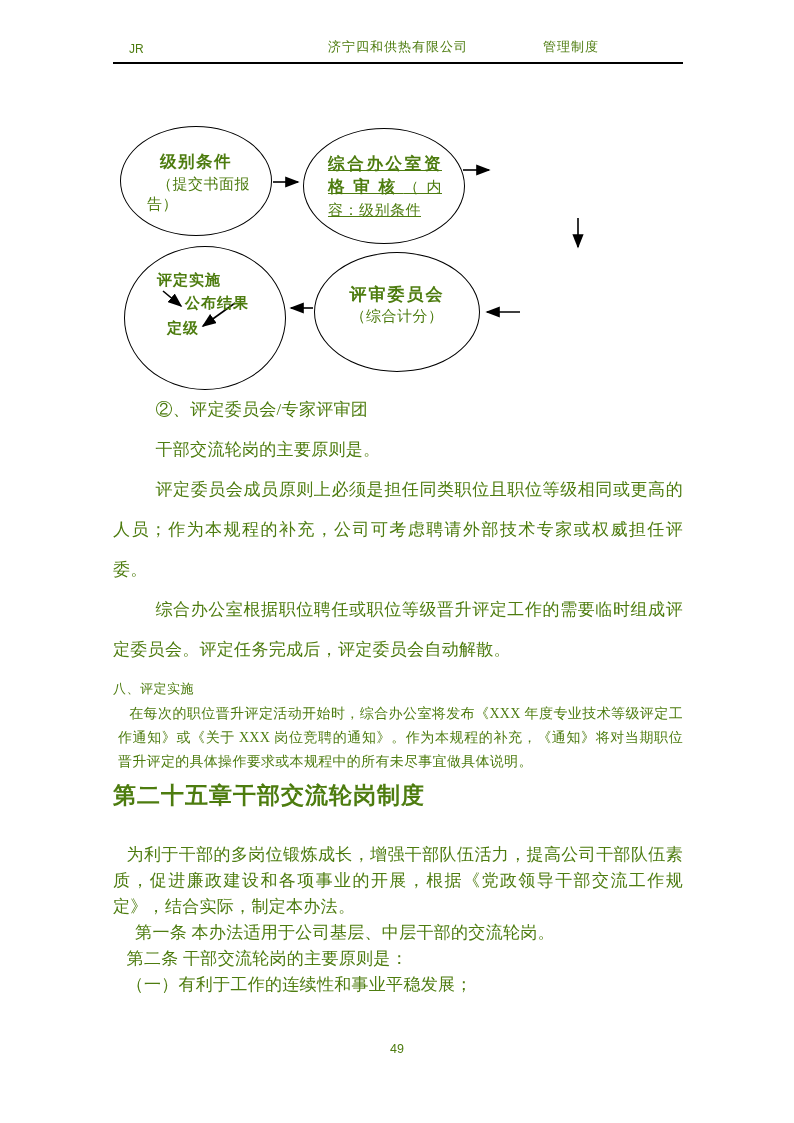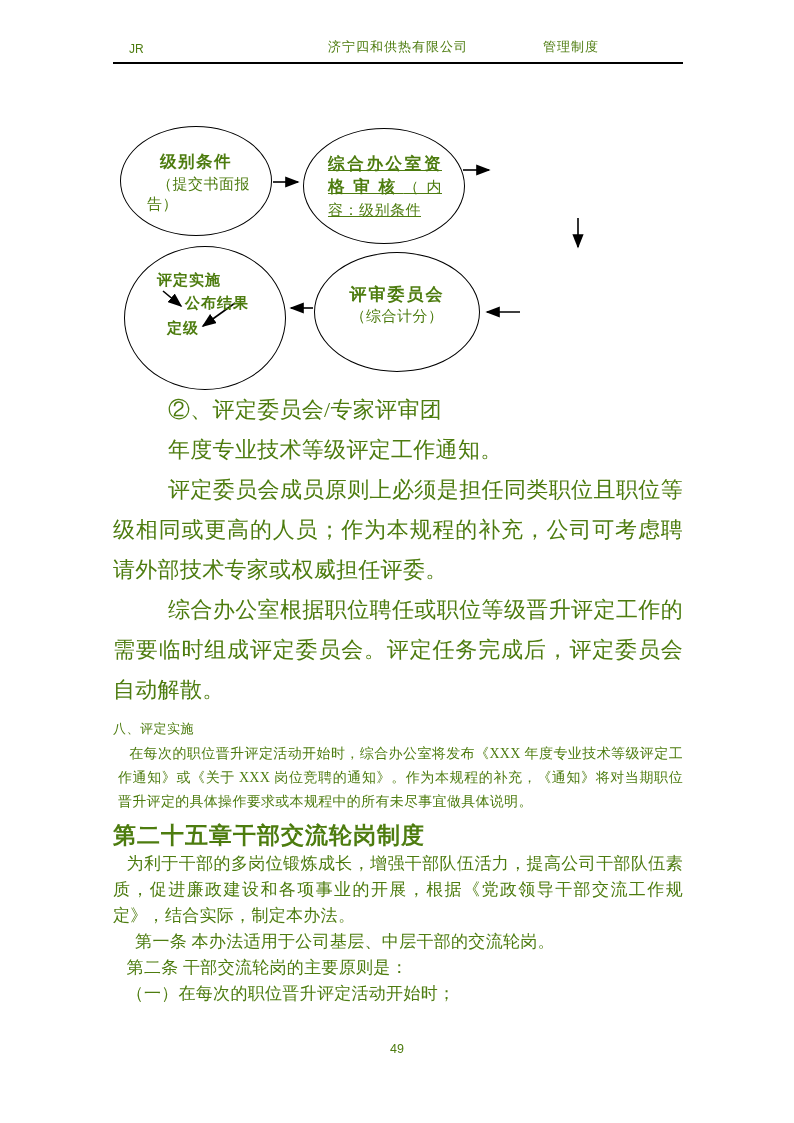--- a/index.html
+++ b/index.html
@@ -53,27 +53,27 @@
   .n5 b { font-size:17px; letter-spacing:2px; }
   .n5 .sub { display:block; }
   .n6 .step { position:absolute; font-weight:bold; font-size:15px; letter-spacing:1px; white-space:nowrap; }
   .n6 .s1 { left:32px; top:24px; }
   .n6 .s2 { left:60px; top:47px; }
   .n6 .s3 { left:42px; top:72px; }
   .n6 svg { position:absolute; left:0; top:0; width:162px; height:144px; }
   .n6 svg line { stroke:#000; stroke-width:1.6; }
   
   .content { position:absolute; left:113px; right:111px; top:390px; }
-  .sec1 p { font-size:22px; line-height:40px; text-align:justify; text-indent:2.5em; letter-spacing:0.3px; }
+  .sec1 p { font-size:17px; line-height:40px; text-align:justify; text-indent:2.5em; letter-spacing:0.3px; }
   .sec2 { margin-top:5px; }
   .sec2 .sec2-h { font-size:13px; line-height:27px; letter-spacing:0.5px; }
   .sec2 .sec2-b { font-size:14px; line-height:24px; text-align:justify; padding-left:5px; text-indent:0.8em; letter-spacing:0.3px; }
   .chapter-title { font-size:23px; font-weight:bold; letter-spacing:1px; margin-top:6px; font-family:"Liberation Serif","DejaVu Serif",serif; }
   .chp p { font-size:17px; line-height:26px; text-align:justify; letter-spacing:0.3px; }
-  .chp .cp1 { text-indent:0.8em; }
+  .chp .cp1 { margin-top:31px; text-indent:0.8em; }
   .chp .cp2 { text-indent:1.3em; }
   .chp .cp3 { text-indent:0.8em; }
   .chp .cp4 { text-indent:0.8em; }
   
   .ftr { position:absolute; left:0; right:0; top:1042px; text-align:center; font-size:12.5px; font-family:"Liberation Sans","DejaVu Sans",sans-serif; }
 </style>
 </head>
 <body>
 
 <div class="page">
@@ -134,37 +134,37 @@
       <span class="step s1">评定实施</span>
       <span class="step s2">公布结果</span>
       <span class="step s3">定级</span>
     </div>
   </div>
 
   <div class="content">
 
     <div class="sec1">
       <p>②、评定委员会/专家评审团</p>
-      <p>年度专业技术等级评定工作通知。</p>
+      <p>干部交流轮岗的主要原则是。</p>
       <p>评定委员会成员原则上必须是担任同类职位且职位等级相同或更高的人员；作为本规程的补充，公司可考虑聘请外部技术专家或权威担任评委。</p>
       <p>综合办公室根据职位聘任或职位等级晋升评定工作的需要临时组成评定委员会。评定任务完成后，评定委员会自动解散。</p>
     </div>
 
     <div class="sec2">
       <p class="sec2-h">八、评定实施</p>
       <p class="sec2-b">在每次的职位晋升评定活动开始时，综合办公室将发布《XXX 年度专业技术等级评定工作通知》或《关于 XXX 岗位竞聘的通知》。作为本规程的补充，《通知》将对当期职位晋升评定的具体操作要求或本规程中的所有未尽事宜做具体说明。</p>
     </div>
 
     <h1 class="chapter-title">第二十五章干部交流轮岗制度</h1>
 
     <div class="chp">
       <p class="cp1">为利于干部的多岗位锻炼成长，增强干部队伍活力，提高公司干部队伍素质，促进廉政建设和各项事业的开展，根据《党政领导干部交流工作规定》，结合实际，制定本办法。</p>
       <p class="cp2">第一条 本办法适用于公司基层、中层干部的交流轮岗。</p>
       <p class="cp3">第二条 干部交流轮岗的主要原则是：</p>
-      <p class="cp4">（一）在每次的职位晋升评定活动开始时；</p>
+      <p class="cp4">（一）有利于工作的连续性和事业平稳发展；</p>
     </div>
   </div>
 
   <div class="ftr">
     <span>49</span>
   </div>
 
 </div>
 
 </body></html>

